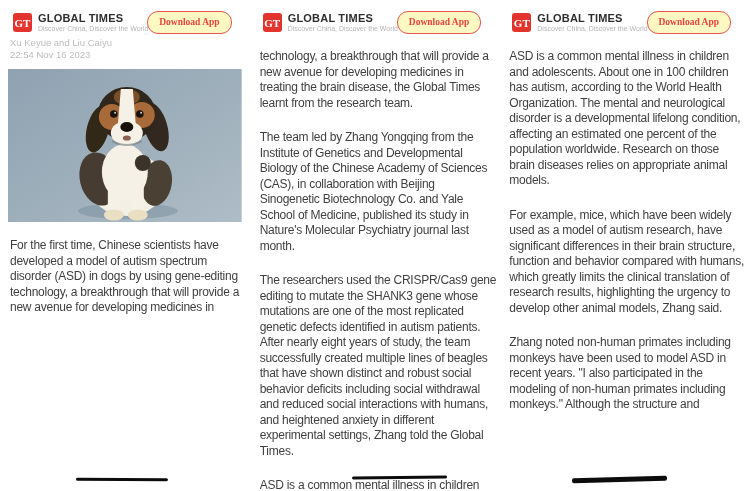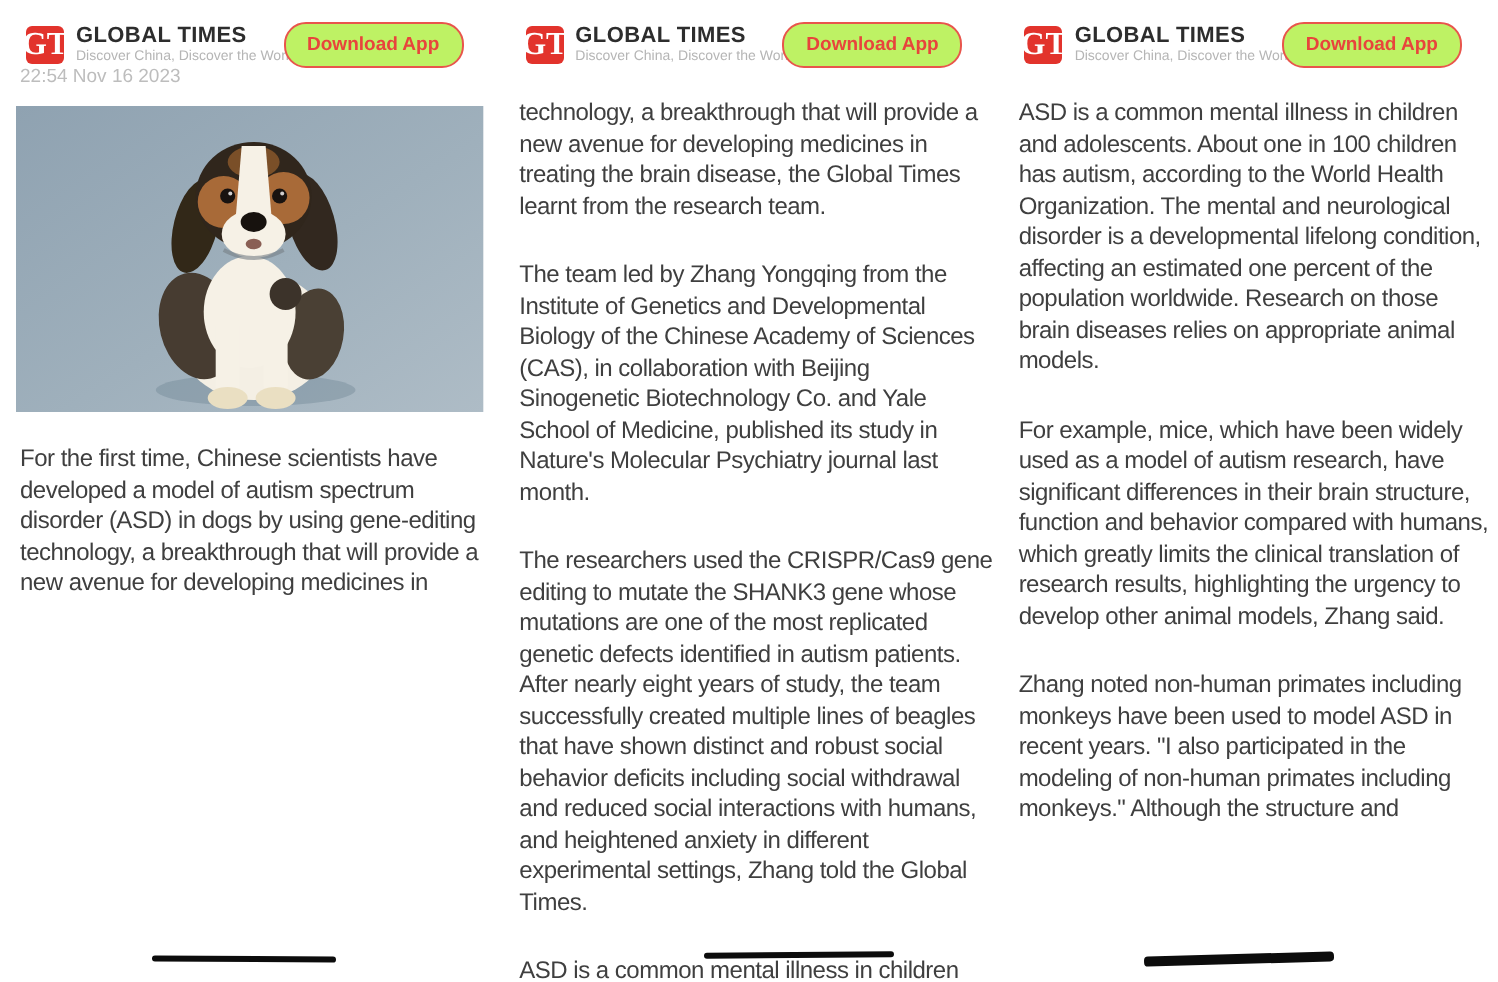--- a/index.html
+++ b/index.html
@@ -3,28 +3,28 @@
 <meta charset="utf-8">
 <style>
   html,body{margin:0;padding:0;background:#fff;}
   body{width:749px;height:491px;overflow:hidden;font-family:"Liberation Sans","DejaVu Sans",sans-serif;position:relative;}
   .page{display:flex;width:749px;height:491px;}
   .col{width:249.67px;height:491px;overflow:hidden;box-sizing:border-box;padding:12px 17px 0 10px;position:relative;background:#fff;}
 
   
   .gt-header{display:flex;align-items:center;height:21px;margin-left:3px;}
   .gt-logo{width:19px;height:19px;background:#e2332c;border-radius:3px;color:#fff;
-    font-family:"Liberation Serif","DejaVu Serif",serif;font-weight:700;font-size:16px;
+    font-family:"Liberation Serif","DejaVu Serif",serif;font-weight:700;font-size:11px;
     display:flex;align-items:center;justify-content:center;flex:0 0 auto;letter-spacing:0;}
   .gt-titles{margin-left:6px;flex:1 1 auto;min-width:0;}
   .gt-name{font-size:11px;font-weight:700;color:#2d2d2d;letter-spacing:.2px;line-height:12px;white-space:nowrap;}
   .gt-tagline{font-size:7px;color:#b5b5b5;line-height:9px;white-space:nowrap;}
-  .dl-btn{flex:0 0 auto;border:1.2px solid #e8554c;border-radius:11px;background:#bef264;color:#e8443c;
+  .dl-btn{flex:0 0 auto;border:1.2px solid #e8554c;border-radius:11px;background:#fef9c3;color:#e8443c;
     font-weight:700;font-size:9.5px;line-height:1;padding:6px 11px;margin-right:1px;white-space:nowrap;cursor:pointer;
-    font-family:Liberation Sans, sans-serif;}
+    font-family:Liberation Serif, serif;}
 
   
   h1.headline{margin:8px 0 0 0;font-size:16.3px;line-height:19.5px;font-weight:700;color:#1b1b1b;
     letter-spacing:-0.3px;white-space:pre;}
   .byline{margin-top:4px;font-size:9.5px;line-height:12px;color:#bdbdbd;}
   .dateline{font-size:9.5px;line-height:12px;color:#bdbdbd;}
   figure.photo{margin:8px -9px 0 -2px;padding:0;height:153px;display:block;}
   .caption{margin:0 -17px 0 -10px;padding:6px 10px 9px 10px;background:#f6f6f6;
     font-size:11px;line-height:17px;color:#9b9b9b;white-space:pre;}
 
@@ -47,20 +47,21 @@
   <section class="col">
     <header class="gt-header">
       <div class="gt-logo">GT</div>
       <div class="gt-titles">
         <div class="gt-name">GLOBAL TIMES</div>
         <div class="gt-tagline">Discover China, Discover the World</div>
       </div>
       <button class="dl-btn">Download App</button>
     </header>
 
+    <div class="byline">Xu Keyue and Liu Caiyu</div>
     <div class="dateline">22:54 Nov 16 2023</div>
 
     <figure class="photo">
       <svg viewBox="0 0 234 153" width="100%" height="153" preserveAspectRatio="none" xmlns="http://www.w3.org/2000/svg">
         <defs>
           <linearGradient id="floor" x1="0" y1="0" x2="1" y2="1">
             <stop offset="0" stop-color="#8fa2b1"></stop>
             <stop offset="0.55" stop-color="#9fb0bc"></stop>
             <stop offset="1" stop-color="#aebcc6"></stop>
           </linearGradient>

